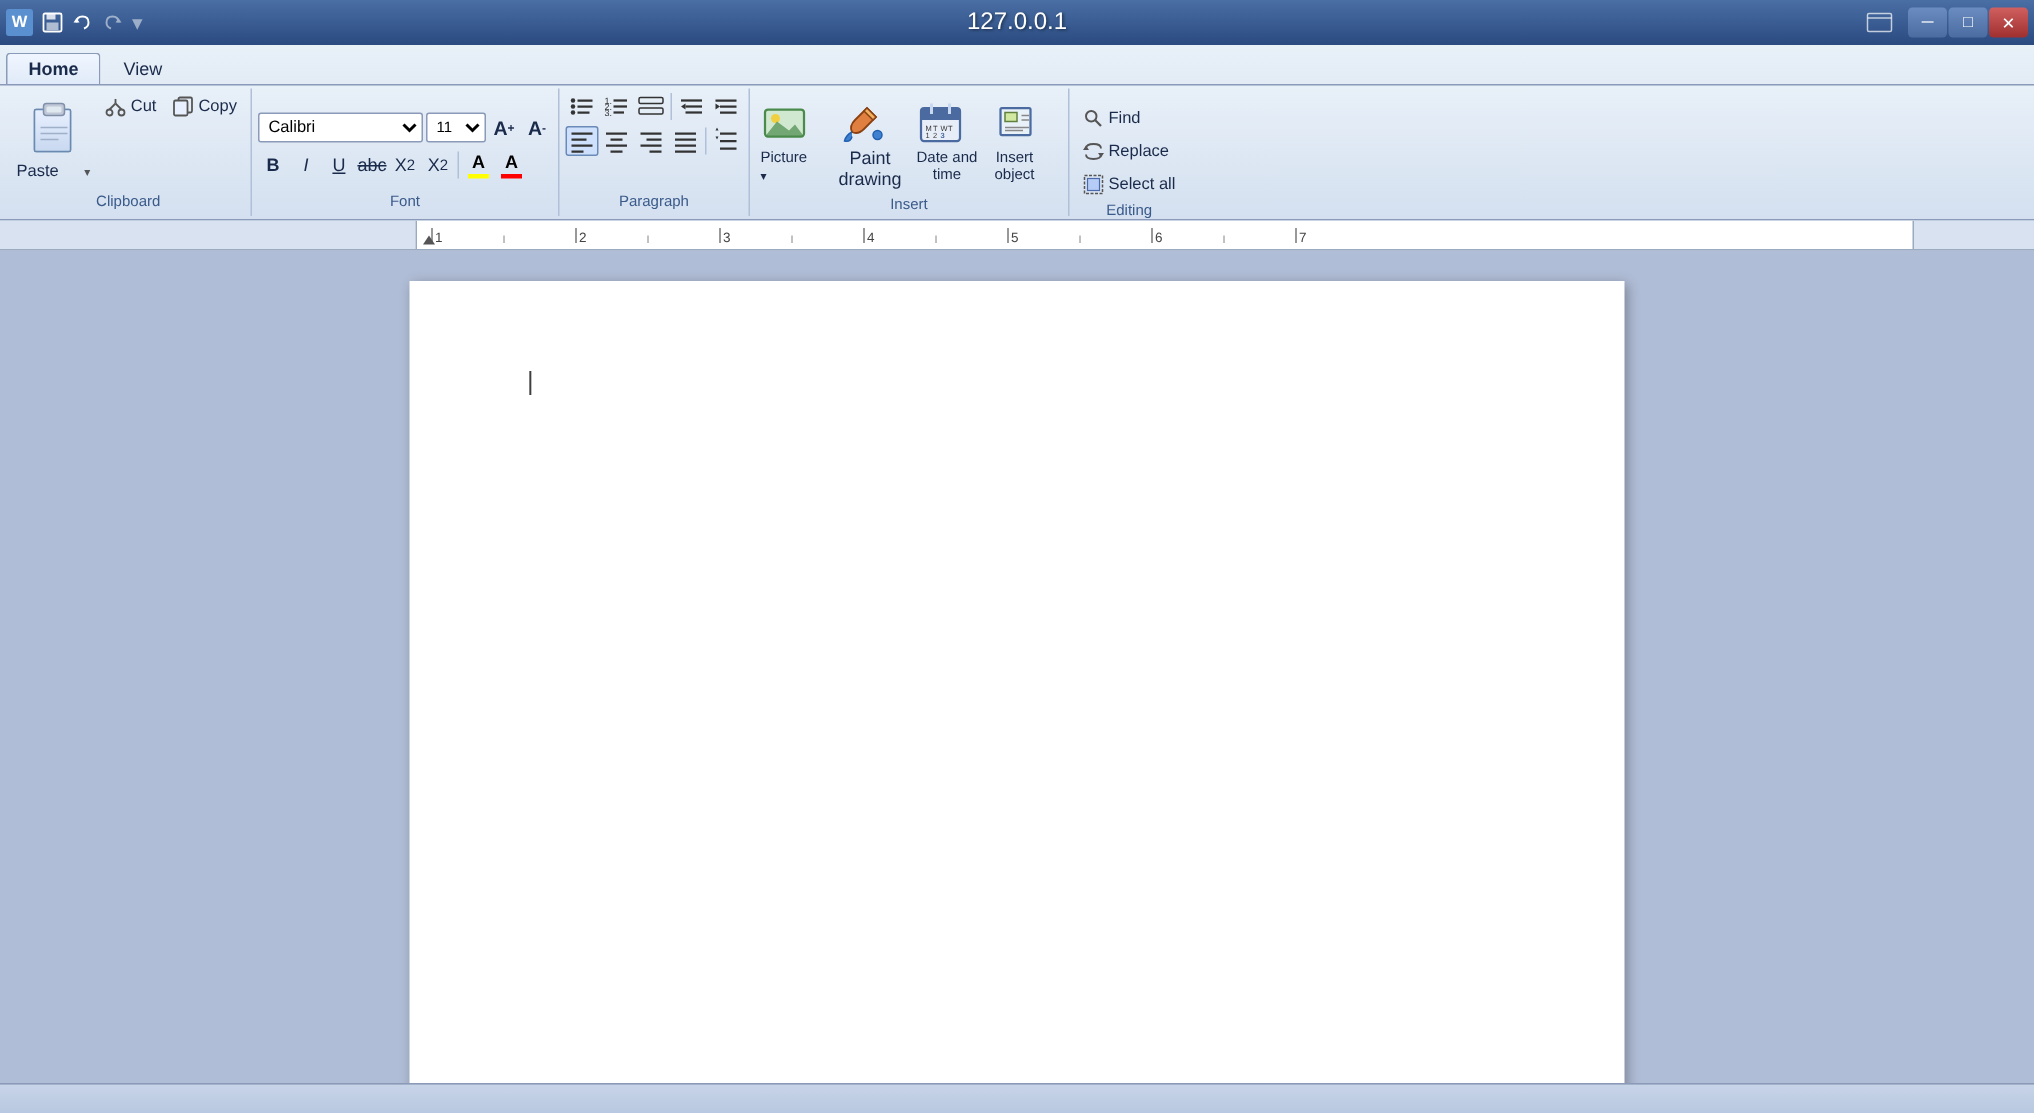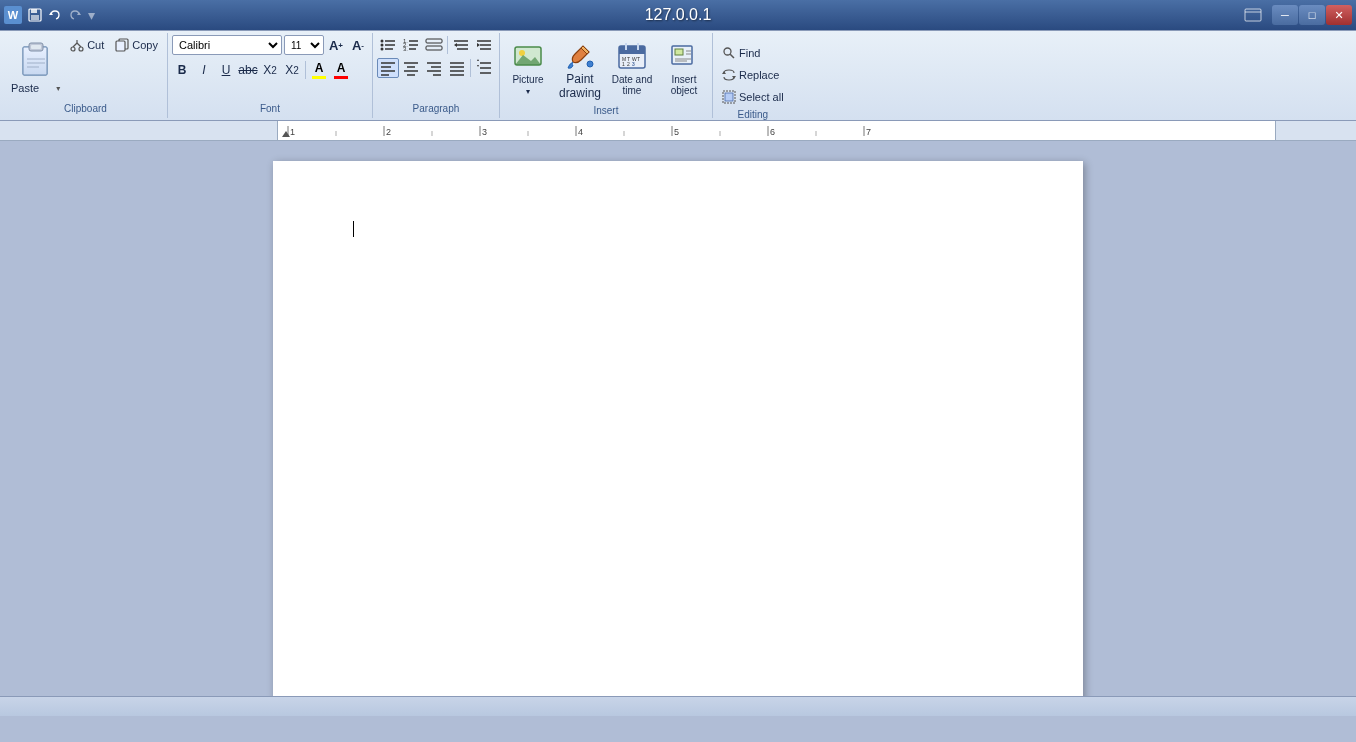--- a/index.html
+++ b/index.html
@@ -223,21 +223,21 @@
       width: 22px; height: 20px;
       border: 1px solid transparent; border-radius: 2px;
       background: none; cursor: pointer;
       display: flex; align-items: center; justify-content: center;
       font-size: 13px; color: #1a2a4a;
     }
     .para-btn.active { background: rgba(200,220,255,0.7); border-color: #6a8ab8; }
 
     
     .insert-btn {
-      display: flex; flex-direction: column; align-items: center;
+      display: flex; flex-direction: column; align-items: flex-start;
       width: 48px; height: 68px;
       border: 1px solid transparent; border-radius: 3px;
       background: none; cursor: pointer;
       font-size: 10px; color: #1a2a4a;
       text-align: center; padding: 4px 2px;
       gap: 2px; justify-content: flex-start;
     }
     .insert-icon {
       width: 32px; height: 32px;
       display: flex; align-items: center; justify-content: center;
@@ -339,20 +339,28 @@
       </svg>
     </div>
     <button class="win-btn win-btn-min">─</button>
     <button class="win-btn win-btn-max">□</button>
     <button class="win-btn win-btn-close">✕</button>
   </div>
 </div>
 
 <div class="ribbon">
 
+  <div class="tab-bar">
+    <div class="ribbon-tab active">
+      <span>Home</span>
+    </div>
+    <div class="ribbon-tab">
+      <span>View</span>
+    </div>
+  </div>
 
   <div class="ribbon-content">
 
     <div class="ribbon-group">
       <div class="group-content">
 
         <button class="paste-btn">
           <div class="paste-icon-area">
             <svg width="34" height="38" viewBox="0 0 34 38">
 
@@ -396,21 +404,21 @@
               <rect x="1" y="3" width="9" height="10" rx="1" fill="#e8f0ff" stroke="#555" stroke-width="1.2"></rect>
             </svg>
             <span>Copy</span>
           </button>
         </div>
       </div>
       <div class="group-label">Clipboard</div>
     </div>
 
     <div class="ribbon-group">
-      <div class="group-content" style="flex-direction:column;gap:2px;">
+      <div class="group-content" style="flex-direction:column;gap:2px;margin-top:14px;">
         <div class="font-controls-row1">
           <select class="font-select">
             <option>Calibri</option>
           </select>
           <select class="size-select">
             <option>11</option>
           </select>
           <button class="fmt-btn" style="font-size:13px;font-weight:bold;">A<span style="font-size:8px;vertical-align:super;">+</span></button>
           <button class="fmt-btn" style="font-size:13px;font-weight:bold;">A<span style="font-size:8px;vertical-align:super;">-</span></button>
         </div>

